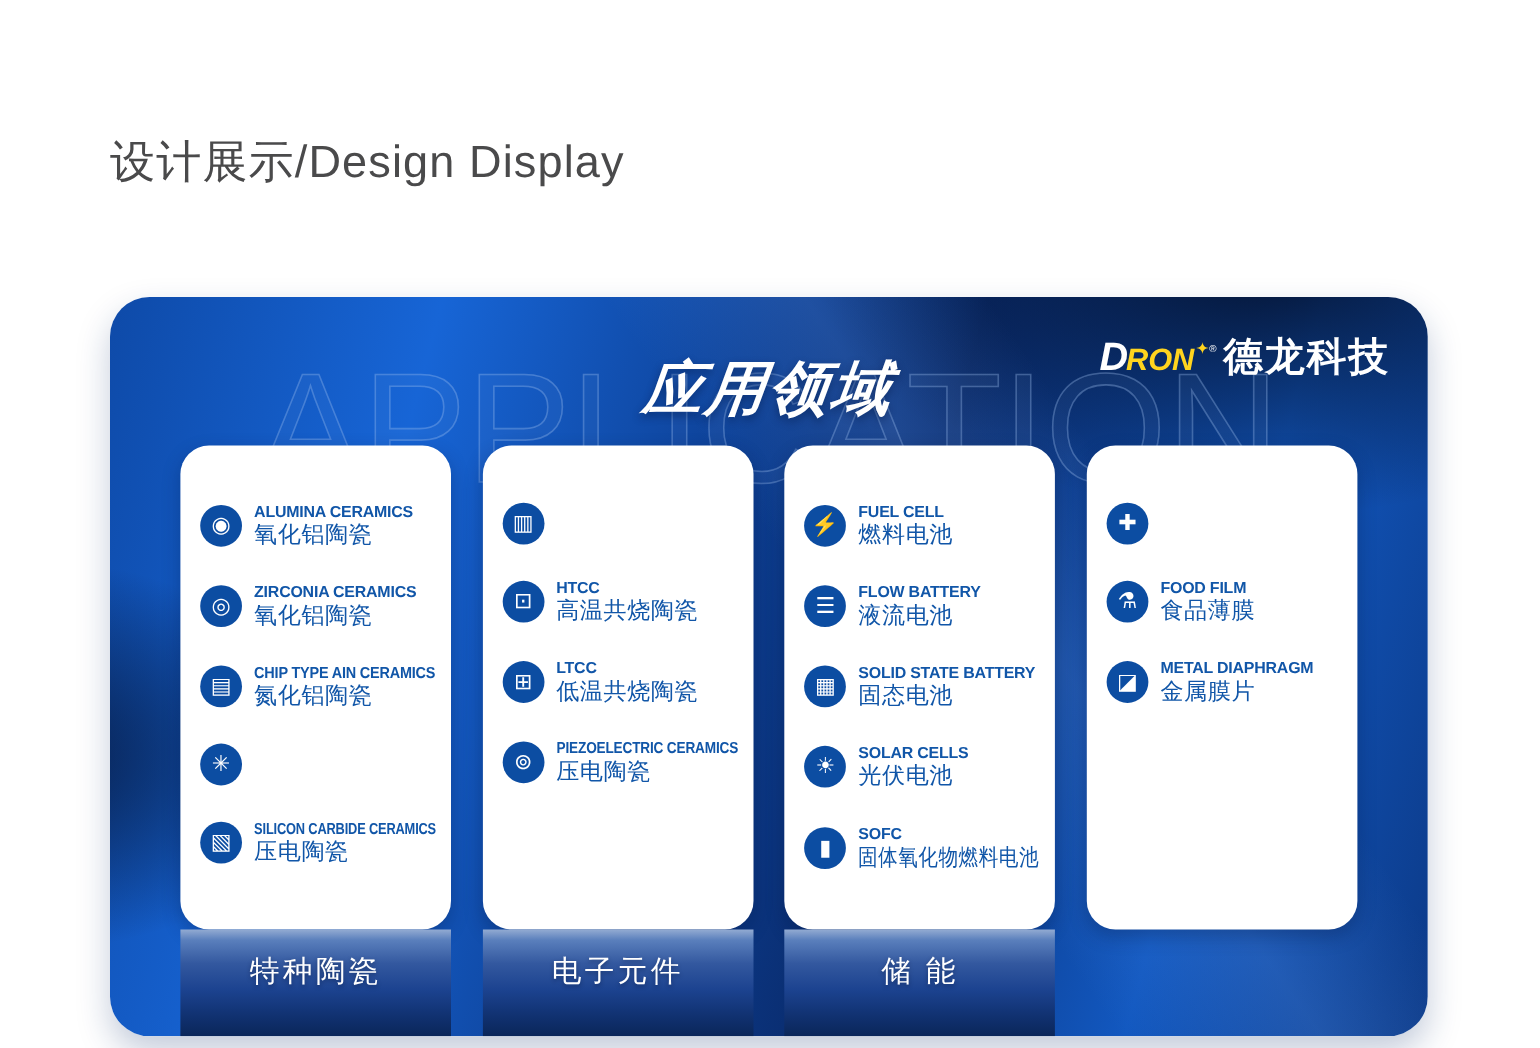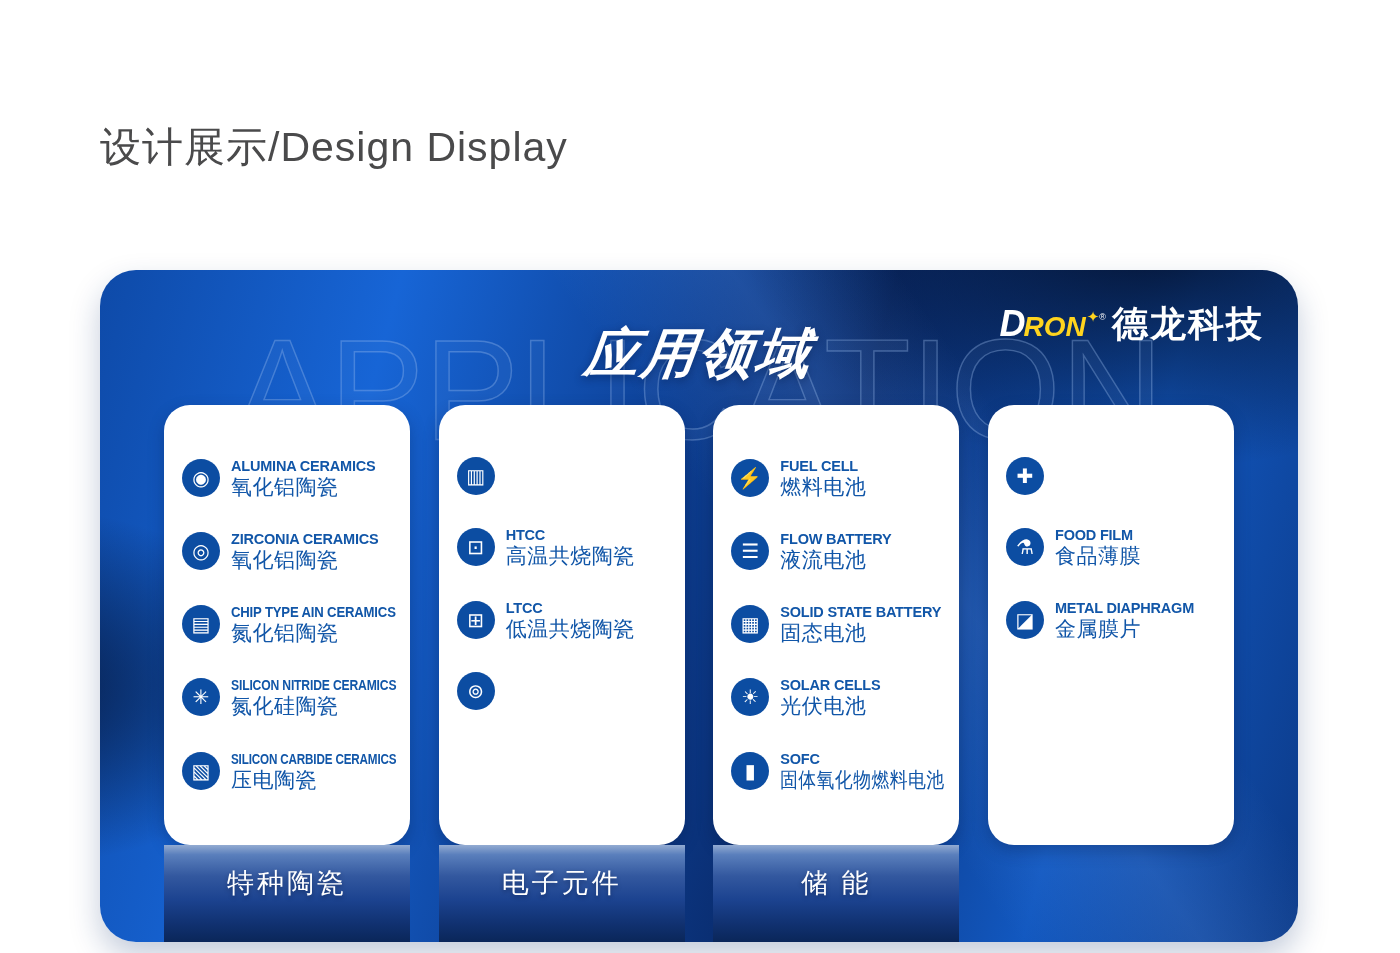--- a/index.html
+++ b/index.html
@@ -225,24 +225,20 @@
   <div class="item">
     <span class="item-icon">▤</span>
     <span class="item-text">
       <span class="item-en" style="transform: scaleX(0.906593);">CHIP TYPE AIN CERAMICS</span><br>
       <span class="item-zh">氮化铝陶瓷</span>
     </span>
   </div>
 
   <div class="item">
     <span class="item-icon">✳</span>
-    <span class="item-text">
-      <span class="item-en" style="transform: scaleX(0.837563);">SILICON NITRIDE CERAMICS</span><br>
-      <span class="item-zh">氮化硅陶瓷</span>
-    </span>
   </div>
 
   <div class="item">
     <span class="item-icon">▧</span>
     <span class="item-text">
       <span class="item-en" style="transform: scaleX(0.804878);">SILICON CARBIDE CERAMICS</span><br>
       <span class="item-zh">压电陶瓷</span>
     </span>
   </div>
 </div>
@@ -270,20 +266,24 @@
   <div class="item">
     <span class="item-icon">⊞</span>
     <span class="item-text">
       <span class="item-en">LTCC</span><br>
       <span class="item-zh">低温共烧陶瓷</span>
     </span>
   </div>
 
   <div class="item">
     <span class="item-icon">⊚</span>
+    <span class="item-text">
+      <span class="item-en" style="transform: scaleX(0.854922);">PIEZOELECTRIC CERAMICS</span><br>
+      <span class="item-zh">压电陶瓷</span>
+    </span>
   </div>
 </div>
     </div>
     <div class="card-footer">
       <span class="card-footer-label">电子元件</span>
     </div>
   </div>
 
   <div class="card-col">
     <div class="card">

